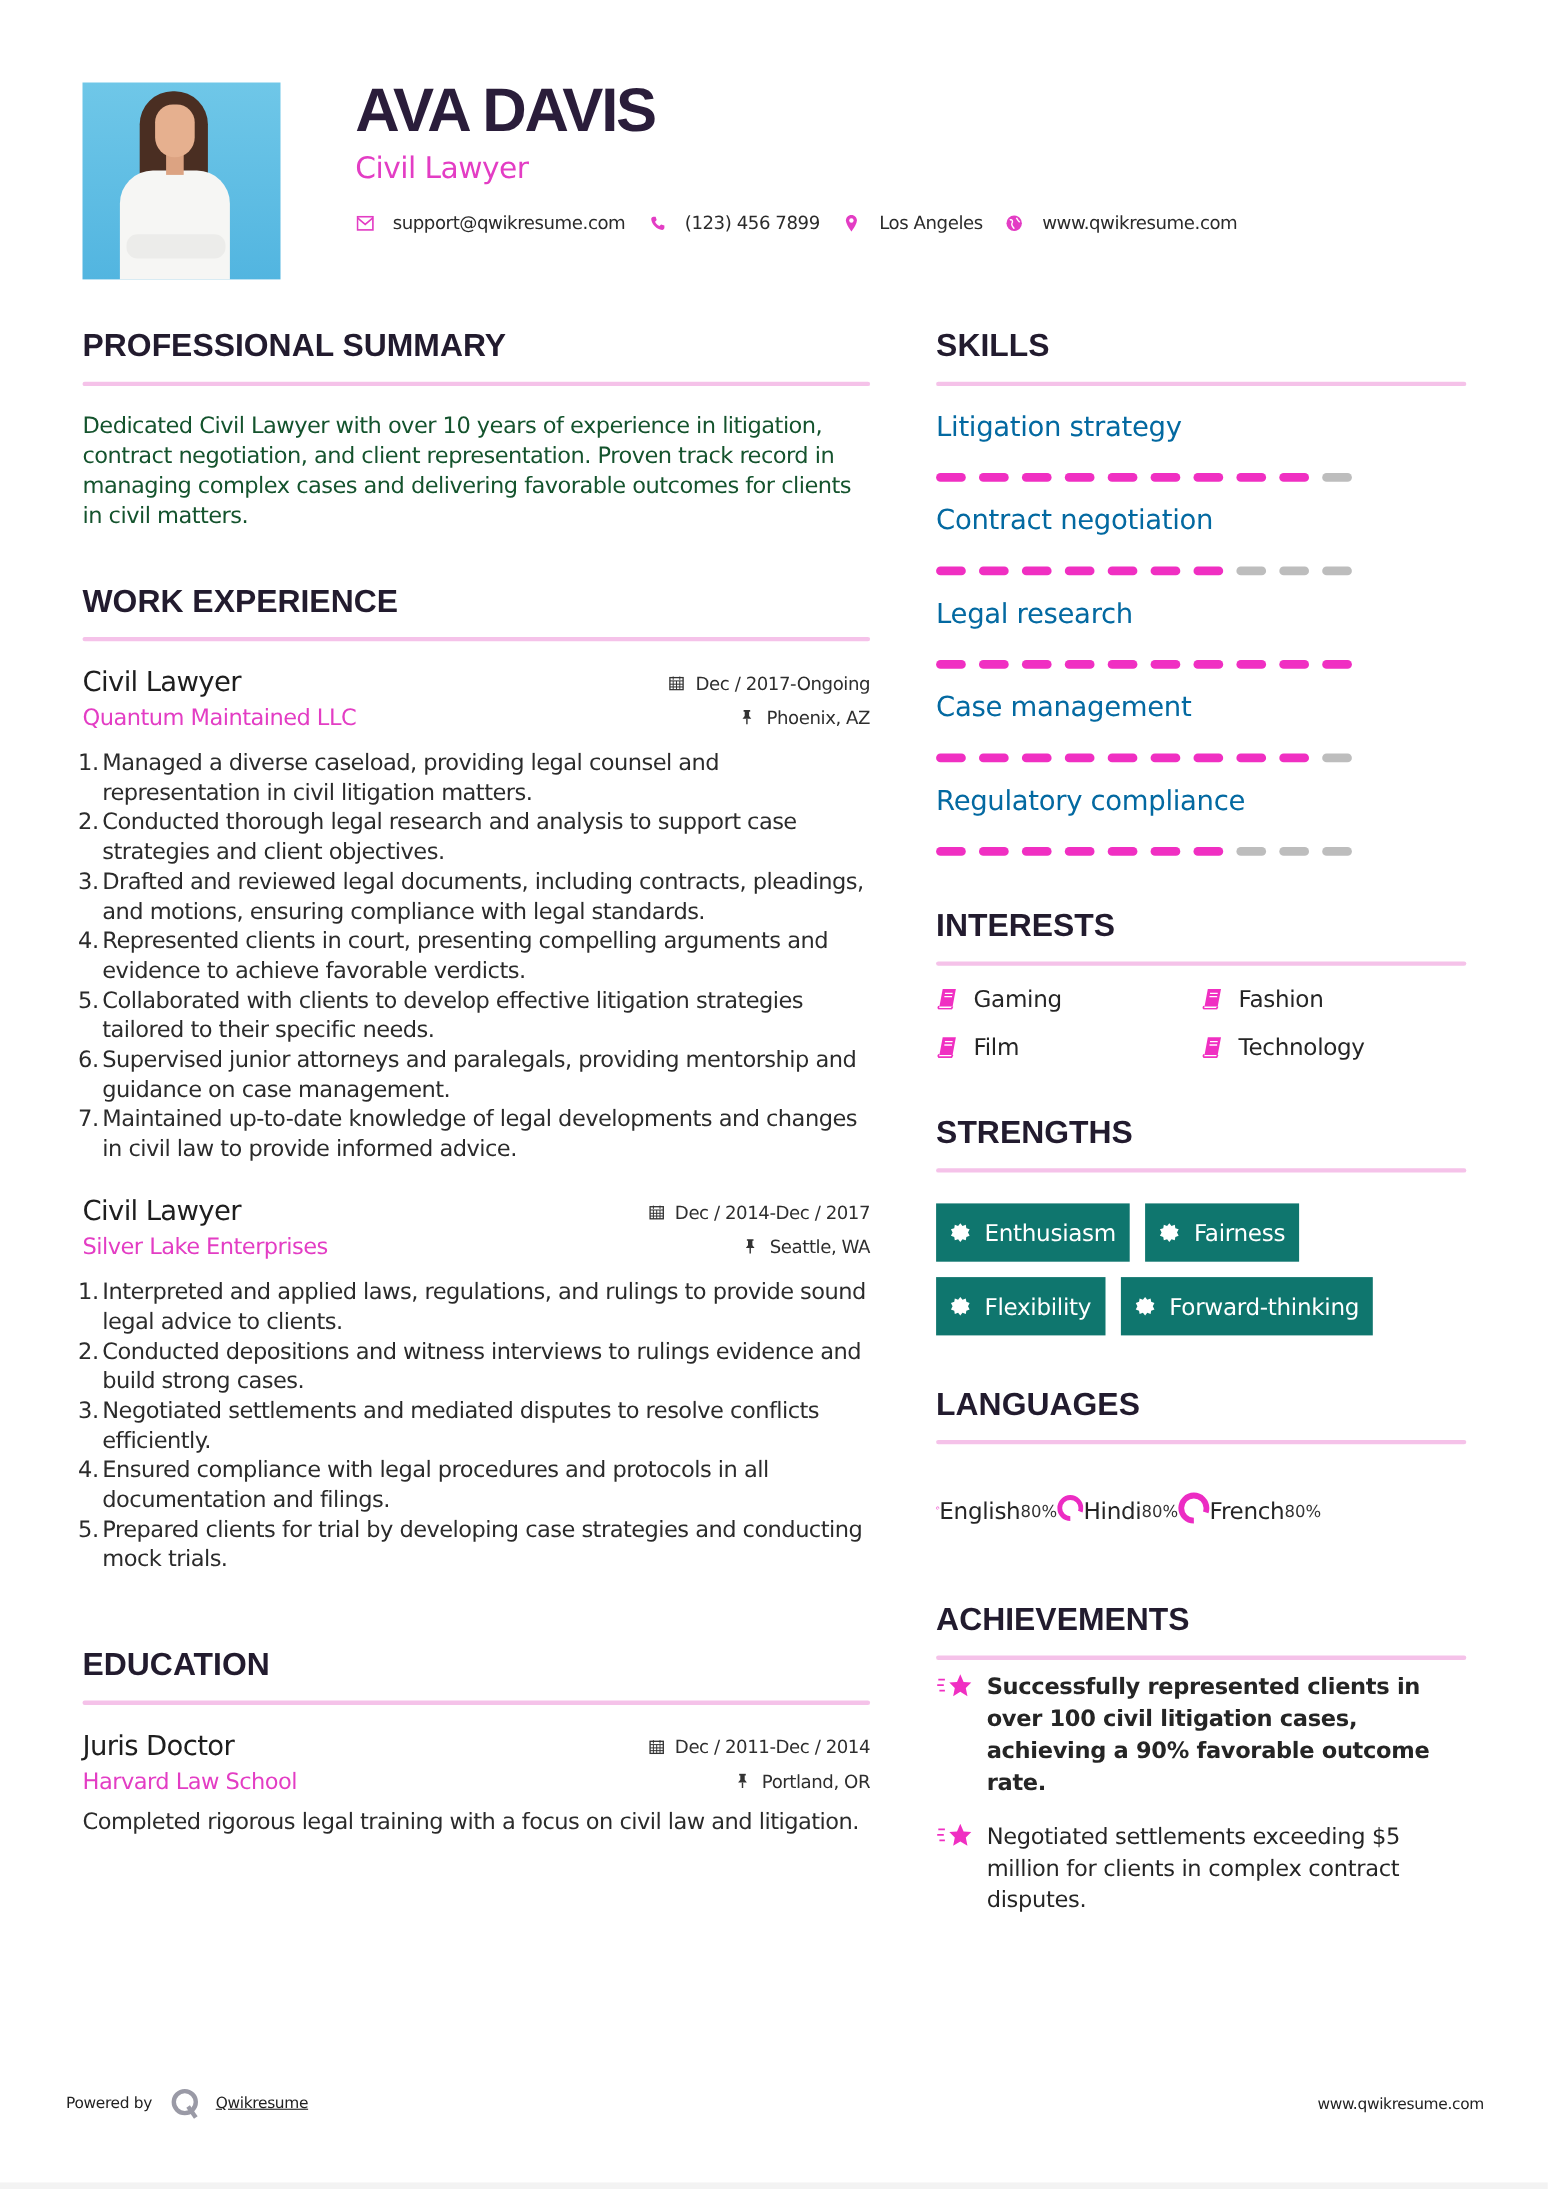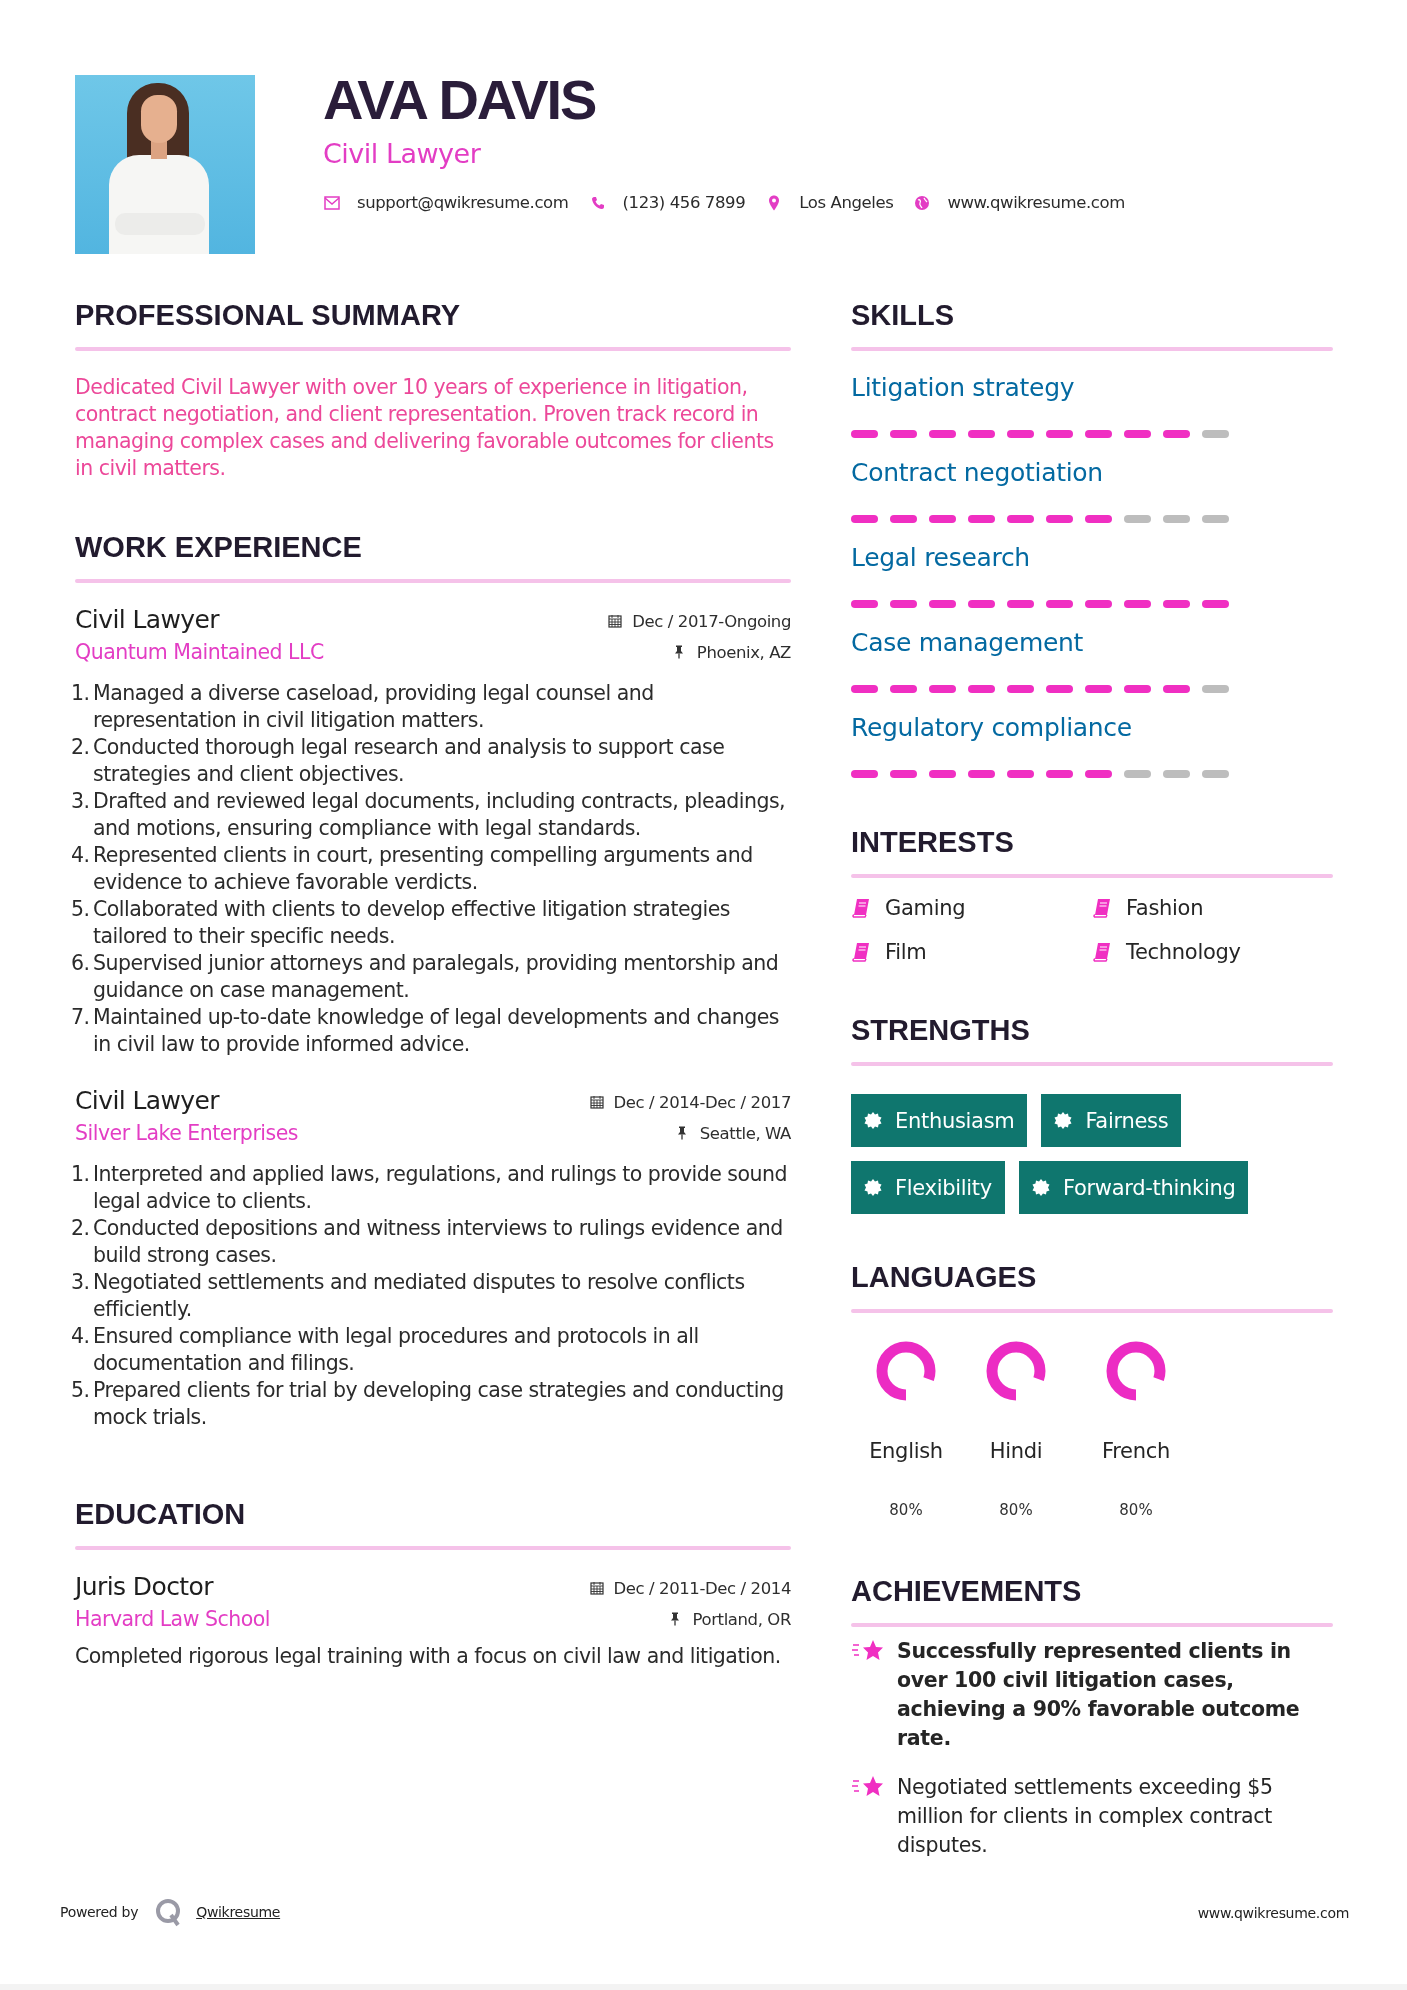--- a/index.html
+++ b/index.html
@@ -19,21 +19,21 @@
   .contacts { position: absolute; left: 323px; top: 193px; display: flex; align-items: center; font-size: 16.5px; color: #2b2b2b; letter-spacing: -0.4px; }
   .contacts .ci { display: flex; align-items: center; margin-right: 20px; }
   .contacts .ic { width: 18px; height: 18px; margin-right: 16px; color: #e33dc4; display: inline-flex; align-items: center; justify-content: center; }
 
   .col-left { position: absolute; left: 75px; top: 295px; width: 716px; }
   .col-right { position: absolute; left: 851px; top: 295px; width: 482px; }
 
   .sec-title { font-family: "Liberation Sans", sans-serif; font-weight: 700; font-size: 29px; color: #221b2e; letter-spacing: 0; height: 40px; line-height: 40px; }
   .sec-rule { height: 4px; background: #f5c2e9; margin-top: 12px; border-radius: 2px; }
 
-  .summary { margin-top: 23px; font-size: 20.5px; line-height: 27px; color: #ec4899; letter-spacing: -0.5px; }
+  .summary { margin-top: 23px; font-size: 20.5px; line-height: 27px; color: #14532d; letter-spacing: -0.5px; }
 
   .job { margin-top: 22px; }
   .job-head { display: flex; justify-content: space-between; align-items: baseline; }
   .job-title { font-size: 25px; color: #1e1e1e; letter-spacing: -0.6px; }
   .job-date { font-size: 16.5px; color: #2e2e2e; display: flex; align-items: center; letter-spacing: -0.4px; }
   .job-sub { display: flex; justify-content: space-between; align-items: baseline; margin-top: 6px; }
   .job-company { font-size: 20.5px; color: #e33dc4; letter-spacing: -0.5px; }
   .job-loc { font-size: 16.5px; color: #2e2e2e; display: flex; align-items: center; letter-spacing: -0.4px; }
   .mini-ic { width: 14px; height: 14px; margin-right: 10px; display: inline-flex; color: #333; }
   ol.bullets { margin-top: 16px; padding-left: 18px; list-style: none; counter-reset: b; }
@@ -49,21 +49,21 @@
 
   .interests { display: grid; grid-template-columns: 241px 241px; margin-top: 18px; row-gap: 20px; }
   .interest { display: flex; align-items: center; font-size: 21px; color: #252525; letter-spacing: -0.3px; }
   .interest .bk { width: 20px; height: 20px; margin-right: 14px; color: #f02fc2; display: inline-flex; }
 
   .strengths { display: flex; flex-wrap: wrap; margin-top: 28px; gap: 14px 14px; }
   .chip { background: #0f766e; color: #fff; height: 53px; padding: 0 13px 0 12px; display: flex; align-items: center; font-size: 21px; letter-spacing: -0.3px; }
   .chip .badge { width: 20px; height: 20px; margin-right: 12px; display: inline-flex; color: #fff; }
 
   .langs { display: flex; margin-top: 28px; }
-  .lang { display: flex; flex-direction: column; align-items: center; margin-right: 0; gap: 32px; }
+  .lang { display: flex; align-items: center; margin-right: 0; }
   .lang .ring { width: 60px; height: 60px; }
   .lang .ln { font-size: 21px; color: #252525; margin-top: 6px; letter-spacing: -0.3px; }
   .lang .lp { font-size: 15px; color: #333; margin-top: 6px; }
 
   .ach { display: flex; margin-top: 20px; }
   .ach .st { width: 36px; height: 30px; margin-right: 10px; flex-shrink: 0; color: #f02fc2; }
   .ach .tx { font-size: 20.5px; line-height: 29px; color: #252525; letter-spacing: -0.3px; }
 
   .footer-left { position: absolute; left: 60px; top: 1897px; display: flex; align-items: center; font-size: 14px; color: #222; letter-spacing: -0.3px; }
   .footer-left .q { width: 30px; height: 30px; margin: 0 12px 0 16px; color: #9a9aa6; }

